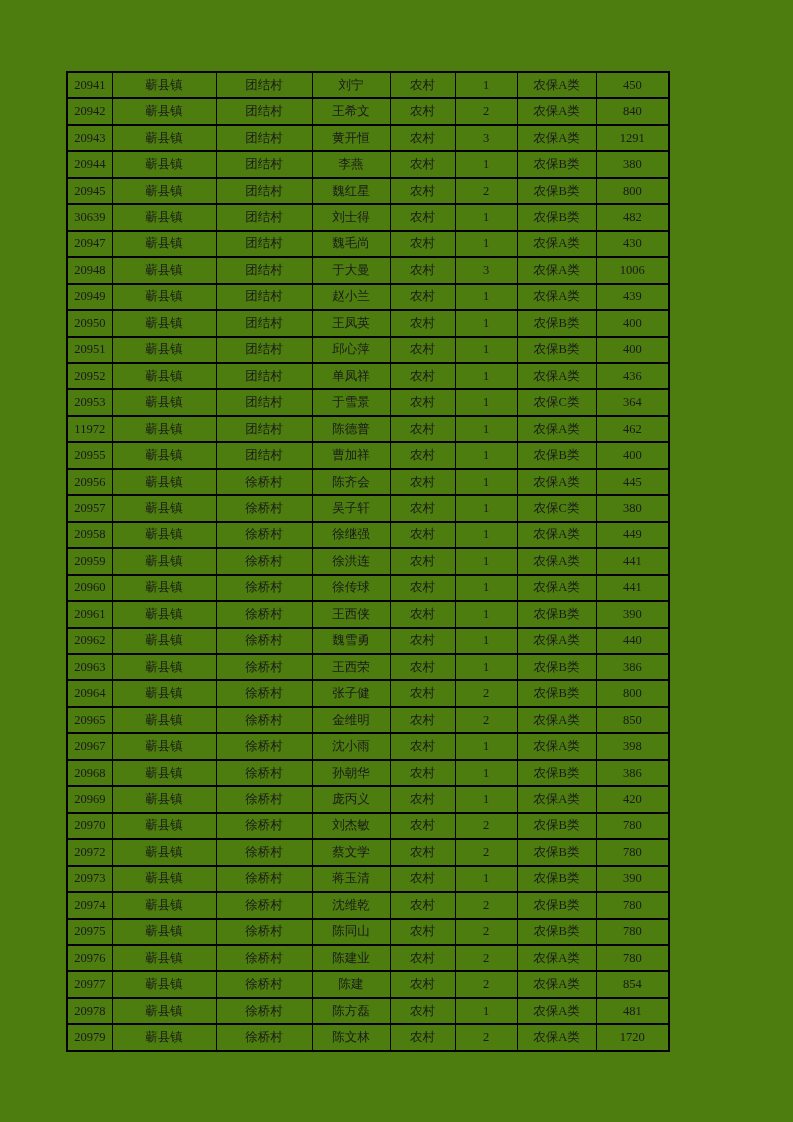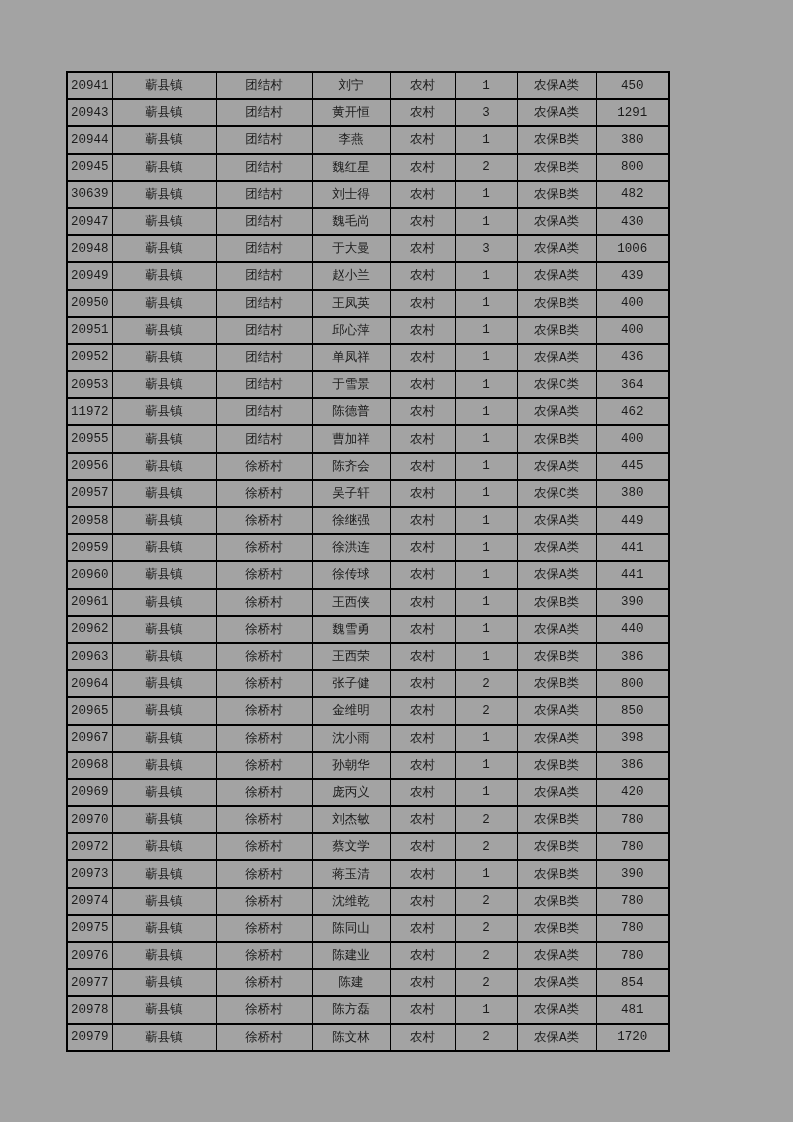--- a/index.html
+++ b/index.html
@@ -4,23 +4,23 @@
 <style>
   html, body {
     margin: 0;
     padding: 0;
     background: #ffffff;
   }
   .page {
     position: relative;
     width: 793px;
     height: 1122px;
-    background: #a3a3a3;
+    background: #4d7c0f;
     overflow: hidden;
-    font-family: Liberation Mono, monospace;
+    font-family: Liberation Serif, serif;
   }
   table.roster {
     position: absolute;
     left: 66px;
     top: 71px;
     width: 602px;
     height: 981px;
     border-collapse: collapse;
     table-layout: fixed;
     border: 2px solid #000000;
@@ -58,20 +58,30 @@
           <td>20941</td>
           <td>蕲县镇</td>
           <td>团结村</td>
           <td>刘宁</td>
           <td>农村</td>
           <td>1</td>
           <td>农保A类</td>
           <td>450</td>
         </tr>
         <tr>
+          <td>20942</td>
+          <td>蕲县镇</td>
+          <td>团结村</td>
+          <td>王希文</td>
+          <td>农村</td>
+          <td>2</td>
+          <td>农保A类</td>
+          <td>840</td>
+        </tr>
+        <tr>
           <td>20943</td>
           <td>蕲县镇</td>
           <td>团结村</td>
           <td>黄开恒</td>
           <td>农村</td>
           <td>3</td>
           <td>农保A类</td>
           <td>1291</td>
         </tr>
         <tr>

